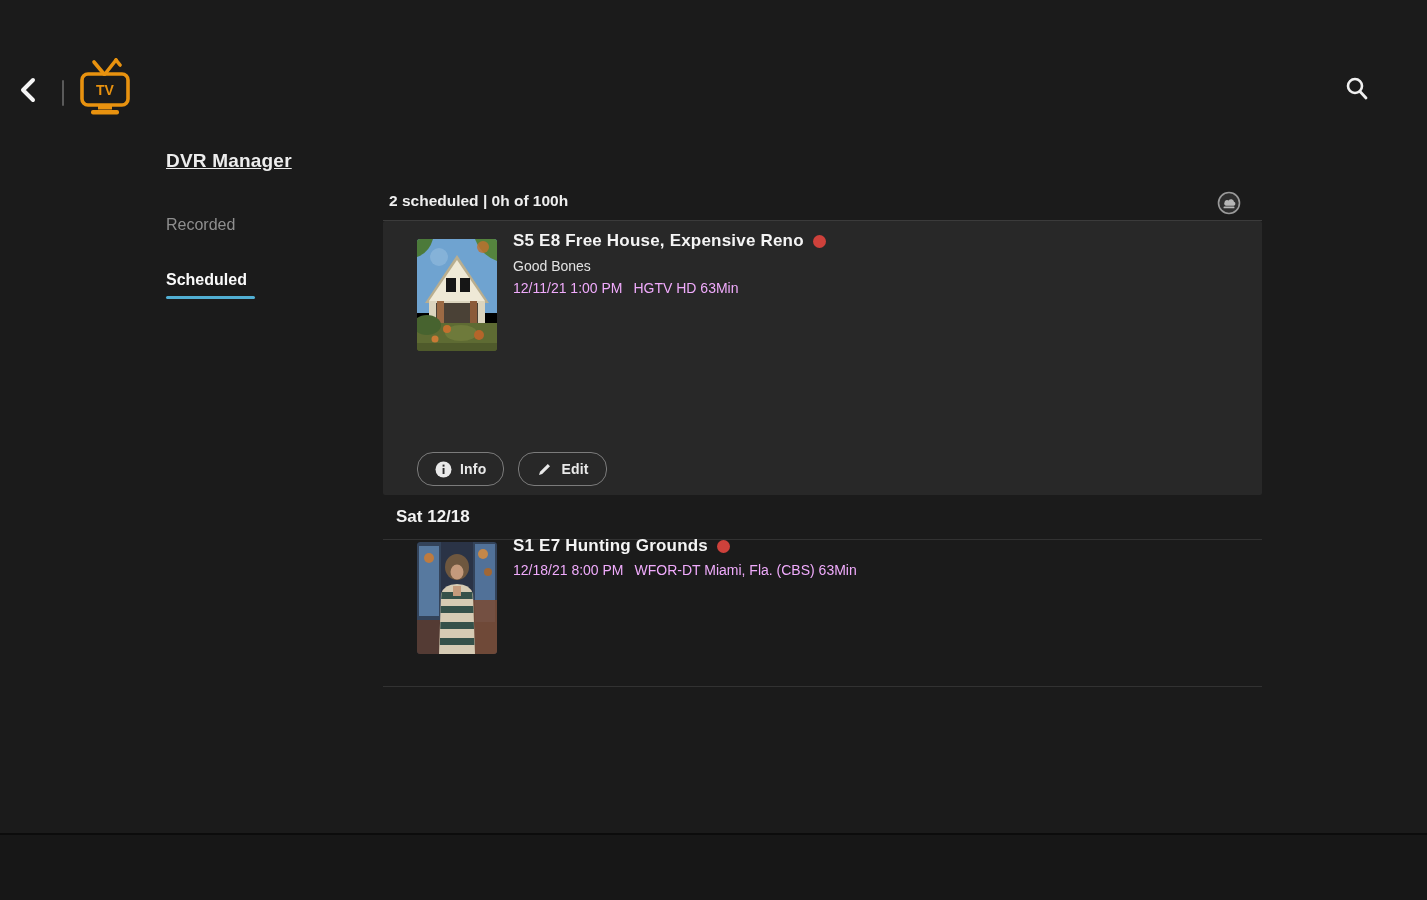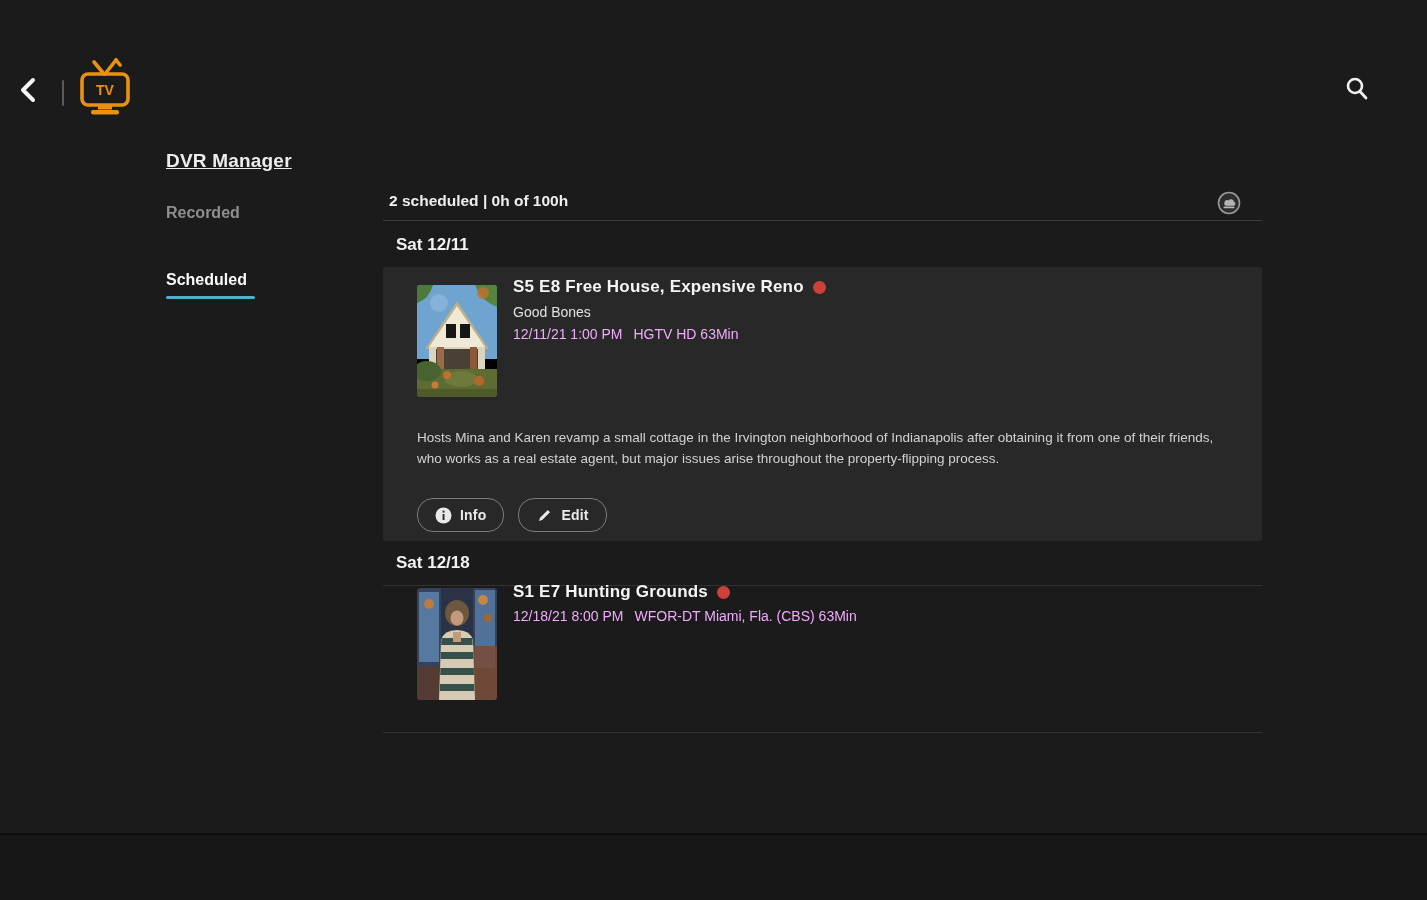--- a/index.html
+++ b/index.html
@@ -10,21 +10,21 @@
   
   .back-btn { position:absolute; left:14px; top:74px; width:32px; height:32px; cursor:pointer; }
   .tb-divider { position:absolute; left:62px; top:80px; width:2px; height:26px; background:#5a5a5a; border-radius:1px; }
   .logo { position:absolute; left:78px; top:58px; width:54px; height:58px; cursor:pointer; }
   .search-btn { position:absolute; left:1342px; top:74px; width:30px; height:30px; cursor:pointer; }
 
   
   .side-title { position:absolute; left:166px; top:150px; font-size:19px; font-weight:bold;
                 color:#ededed; letter-spacing:.2px;text-decoration:underline; }
   .side-item { position:absolute; left:166px; font-size:16px; cursor:pointer; }
-  .side-item.recorded { top:204px; color:#8f8f8f;font-weight:bold; }
+  .side-item.recorded { top:216px; color:#8f8f8f; }
   .side-item.scheduled { top:271px; color:#fafafa; font-weight:bold; }
   .tab-underline { position:absolute; left:166px; top:296px; width:89px; height:3px;
                    border-radius:2px; }
 
   
   .main { position:absolute; left:375px; top:186px; width:879px;margin-left:8px; }
   .summary-row { position:relative; height:34px; }
   .summary-text { position:absolute; left:6px; top:6px; font-size:15.5px; font-weight:bold; color:#efefef; }
   .storage-btn { position:absolute; right:20px; top:4px; width:26px; height:26px; cursor:pointer; }
   .hdiv { border:none; height:1px; background:rgba(255,255,255,0.14); }
@@ -107,21 +107,20 @@
         <svg width="26" height="26" viewBox="0 0 26 26">
           <circle cx="13" cy="13" r="10.5" fill="#2e2e2e" stroke="#9a9a9a" stroke-width="1.6"></circle>
           <path d="M8.5,12.5 a2.6,2.6 0 0 1 4.1,-2.1 a3,3 0 0 1 5.4,1.4 a2,2 0 0 1 -0.4,3.9 h-7.2 a2.1,2.1 0 0 1 -1.9,-3.2 z" fill="#b5b5b5"></path>
           <rect x="7.5" y="16.5" width="11" height="1.8" rx="0.9" fill="#b5b5b5"></rect>
         </svg>
       </div>
     </div>
 
     <hr class="hdiv">
 
-    <div class="section-date">Sat 12/11</div>
 
     <div class="card">
       <div class="thumb">
         <svg width="80" height="112" viewBox="0 0 80 112">
           <rect width="80" height="74" fill="#6FA3D0"></rect>
           <circle cx="22" cy="18" r="9" fill="#8FB8DC" opacity="0.7"></circle>
           <path d="M0,0 h16 q-4,14 -16,18 z" fill="#4C7A3A"></path>
           <path d="M80,0 h-22 q6,16 22,22 z" fill="#55843E"></path>
           <circle cx="66" cy="8" r="6" fill="#C2702E" opacity="0.8"></circle>
           <polygon points="8,64 40,16 72,64" fill="#B9AE8F"></polygon>
@@ -146,21 +145,20 @@
         <div class="title-row">
           <span class="entry-title">S5 E8 Free House, Expensive Reno</span>
           <span class="rec-dot rec-dot-c" style="background: rgb(206, 65, 59);"></span>
         </div>
         <div class="entry-show">Good Bones</div>
         <div class="entry-meta">
           <span>12/11/21 1:00 PM</span><span class="chan">HGTV HD 63Min</span>
         </div>
       </div>
 
-      <div class="desc">Hosts Mina and Karen revamp a small cottage in the Irvington neighborhood of Indianapolis after obtaining it from one of their friends, who works as a real estate agent, but major issues arise throughout the property-flipping process.</div>
 
       <div class="btn-row">
         <button class="pill-btn">
           <svg width="17" height="17" viewBox="0 0 17 17">
             <circle cx="8.5" cy="8.5" r="8" fill="#e9e9e9"></circle>
             <rect x="7.6" y="7" width="1.9" height="6" fill="#2a2a2a"></rect>
             <rect x="7.6" y="3.6" width="1.9" height="2" fill="#2a2a2a"></rect>
           </svg>
           <span>Info</span>
         </button>

